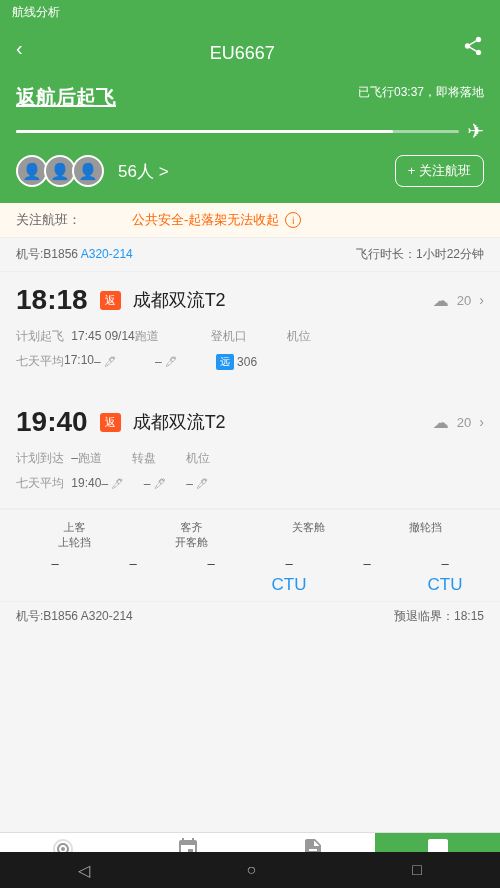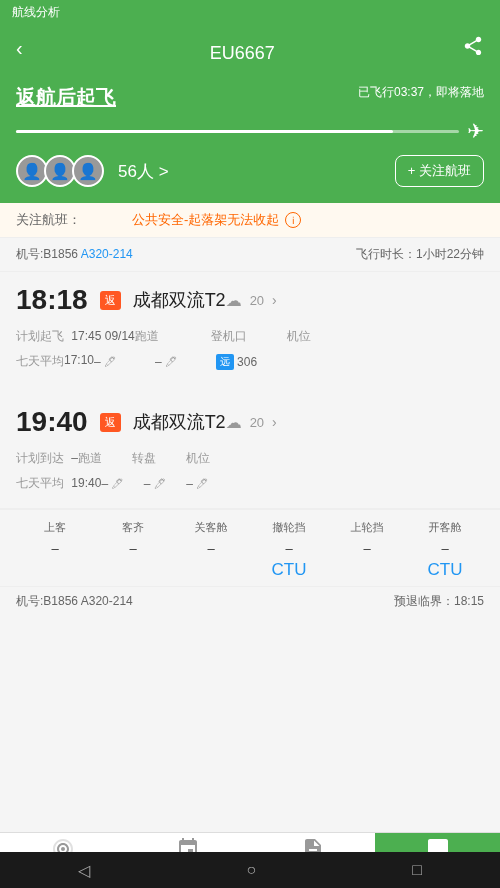--- a/index.html
+++ b/index.html
@@ -109,20 +109,21 @@
     .aircraft-link { color: #2196F3; text-decoration: none; }
 
     
     .segment {
       padding: 12px 16px;
       border-bottom: 8px solid #f5f5f5;
     }
     .segment-header {
       display: flex;
       align-items: center;
+      justify-content: space-between;
       margin-bottom: 8px;
     }
     .segment-time { font-size: 28px; font-weight: bold; color: #222; }
     .segment-badge {
       background: #FF5722; color: white;
       font-size: 11px; padding: 2px 5px; border-radius: 3px; margin: 0 6px;
     }
     .segment-airport { font-size: 18px; font-weight: 500; color: #222; }
     .segment-right { display: flex; align-items: center; gap: 8px; color: #999; font-size: 13px; }
     .cloud-icon { font-size: 16px; }
@@ -139,21 +140,21 @@
       padding: 1px 4px; border-radius: 2px;
     }
 
     
     .status-table {
       border-top: 1px solid #eee;
       padding: 10px 16px 6px;
     }
     .status-header-row {
       display: grid;
-      grid-template-columns: repeat(6, 1fr);
+      grid-template-columns: repeat(4, 1fr);
       font-size: 11px; color: #666;
       margin-bottom: 6px;
       text-align: center;
     }
     .status-value-row {
       display: grid;
       grid-template-columns: repeat(6, 1fr);
       font-size: 13px; color: #333;
       text-align: center;
       margin-bottom: 4px;

